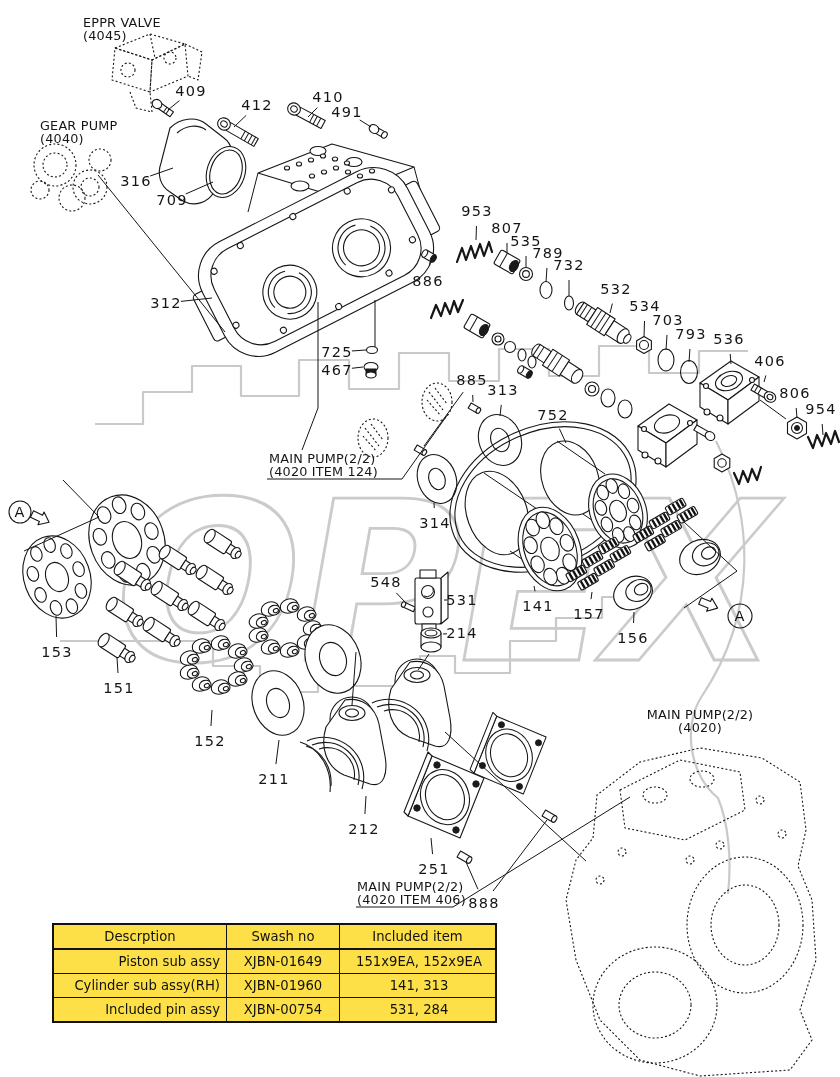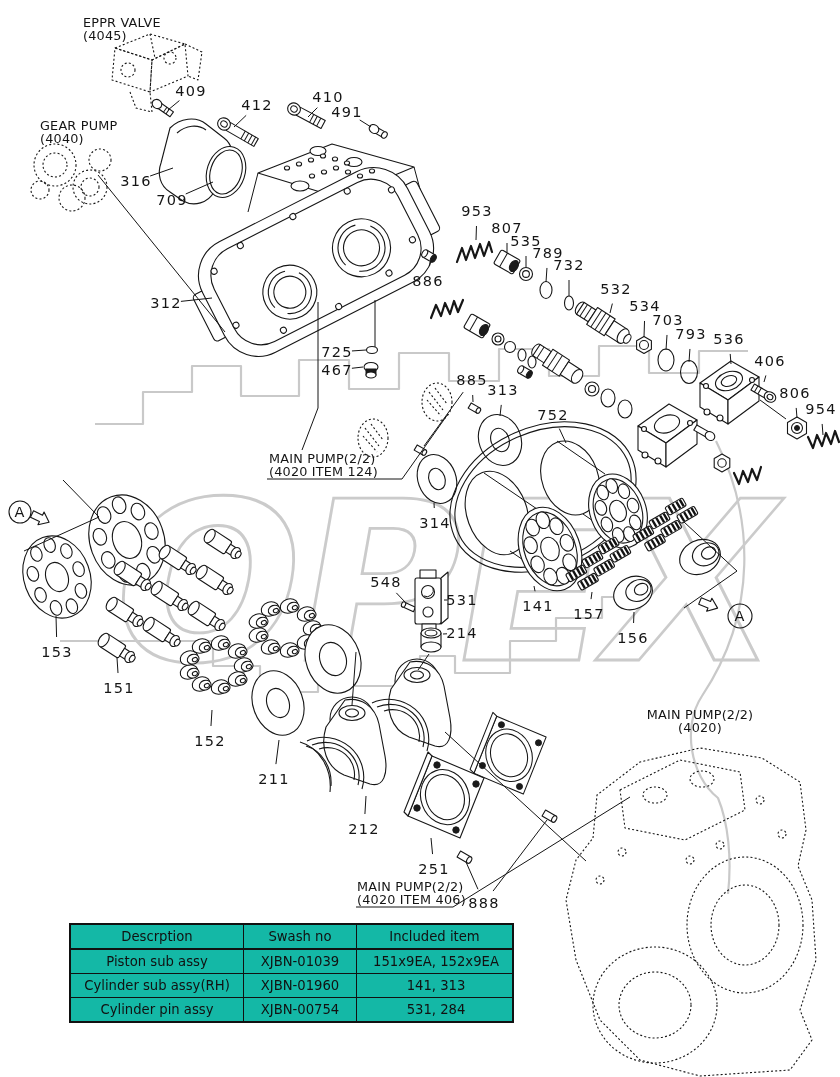--- a/index.html
+++ b/index.html
@@ -11,26 +11,26 @@
   .leader{stroke:#151515;stroke-width:1}
   .xline{stroke:#151515;stroke-width:1;fill:none}
   .p{fill:#fff;stroke:#161616;stroke-width:1.1;stroke-linejoin:round}
   .pn{fill:none;stroke:#161616;stroke-width:1.1;stroke-linejoin:round}
   .pt{fill:none;stroke:#161616;stroke-width:2.2;stroke-linejoin:round;stroke-linecap:round}
   .dark{fill:#1a1a1a;stroke:#1a1a1a}
   .dot{stroke-dasharray:2,2.2}
   .wm{stroke:#c9c9c9;fill:none;stroke-width:2.2;stroke-linejoin:round}
   .wmtext{font-size:222px;font-weight:bold;fill:none;stroke:#cbcbcb;stroke-width:2.8;
           letter-spacing:-4px;font-family:"DejaVu Sans",sans-serif}
-  table.parts-table{position:absolute;left:69px;top:923px;border-collapse:collapse;background:#14b8a6;
+  table.parts-table{position:absolute;left:52px;top:923px;border-collapse:collapse;background:#fde047;
           border:2px solid #111}
   .parts-table th,.parts-table td{border:1px solid #111;font-size:13.2px;height:21px;
           padding:1px 6px;white-space:nowrap;font-weight:normal;color:#111}
   .parts-table thead th{border-bottom:2px solid #111;text-align:center}
-  .parts-table td:nth-child(1){width:160px;text-align:center}
+  .parts-table td:nth-child(1){width:160px;text-align:right}
   .parts-table td:nth-child(2){width:100px;text-align:center}
   .parts-table td:nth-child(3){width:140px;text-align:center;padding-left:9px}
 </style>
 </head>
 <body>
 
 <div class="page">
 <svg class="diagram" width="840" height="1077" viewBox="0 0 840 1077">
 
   <defs>
@@ -669,28 +669,28 @@
   <thead>
     <tr id="thead-row">
           <th>Descrption</th>
           <th>Swash no</th>
           <th>Included item</th>
         </tr>
   </thead>
   <tbody id="tbody">
         <tr>
           <td>Piston sub assy</td>
-          <td>XJBN-01039</td>
+          <td>XJBN-01649</td>
           <td>151x9EA, 152x9EA</td>
         </tr>
         <tr>
           <td>Cylinder sub assy(RH)</td>
           <td>XJBN-01960</td>
           <td>141, 313</td>
         </tr>
         <tr>
-          <td>Cylinder pin assy</td>
+          <td>Included pin assy</td>
           <td>XJBN-00754</td>
           <td>531, 284</td>
         </tr>
       </tbody>
 </table>
 </div>
 
 </body></html>

